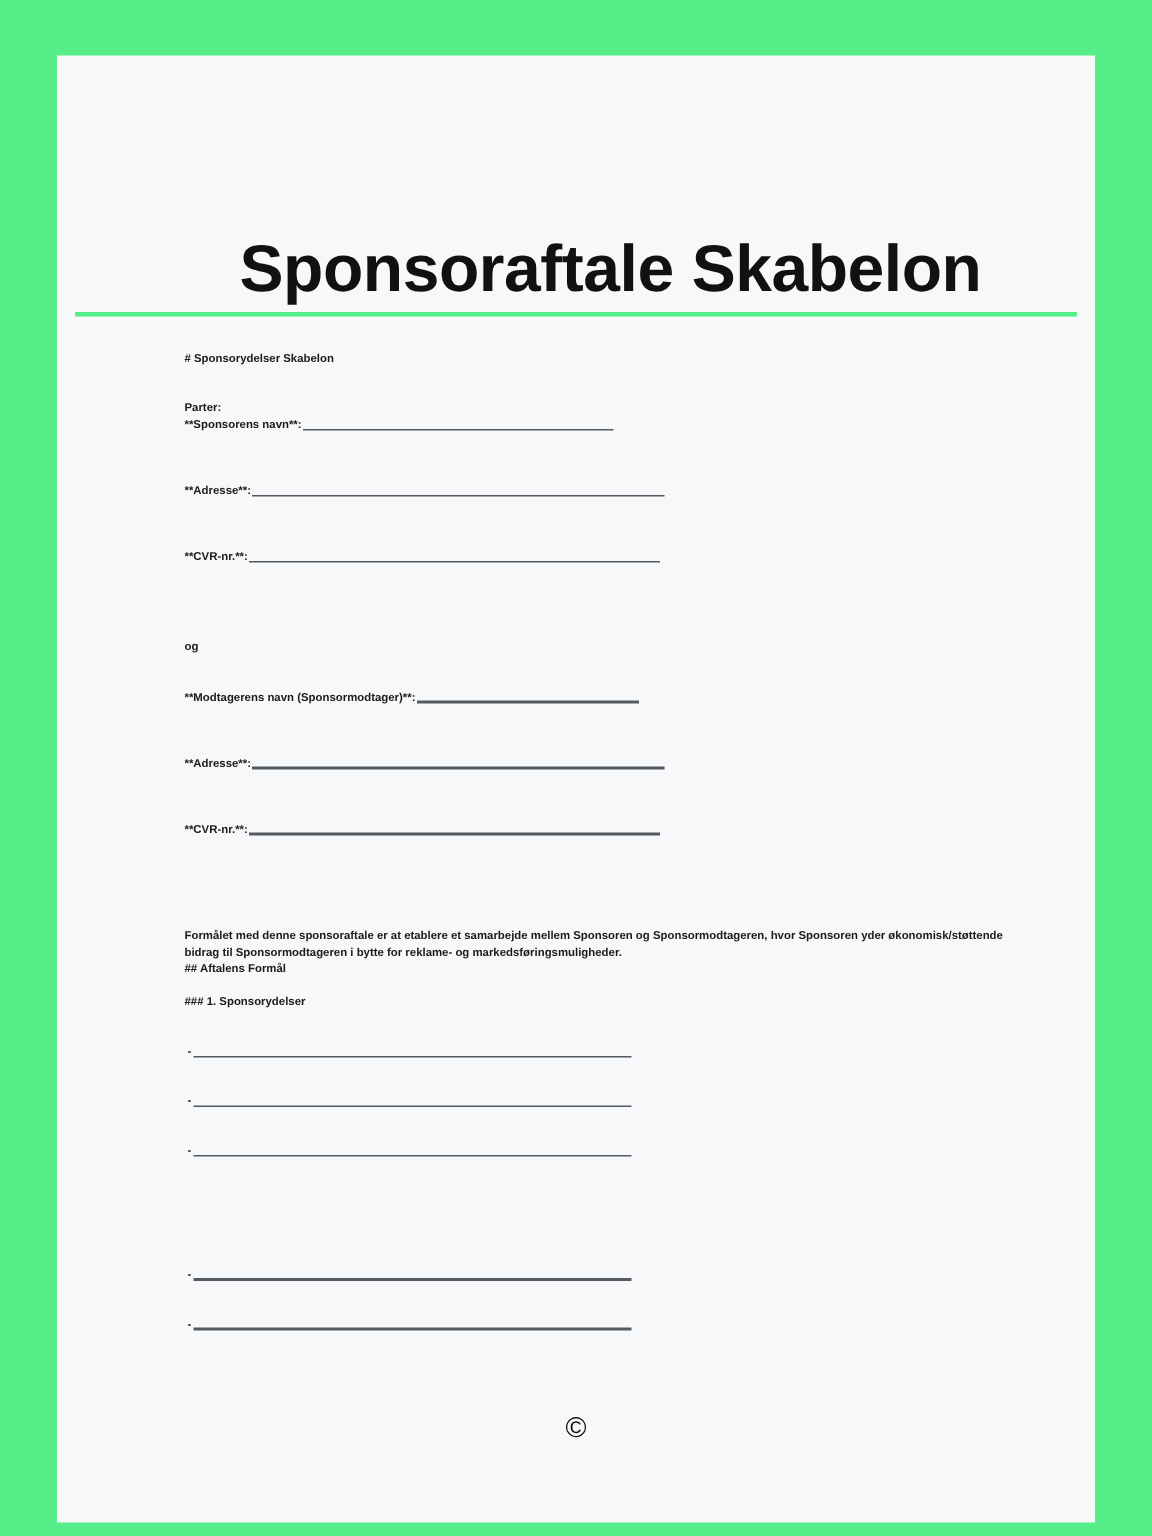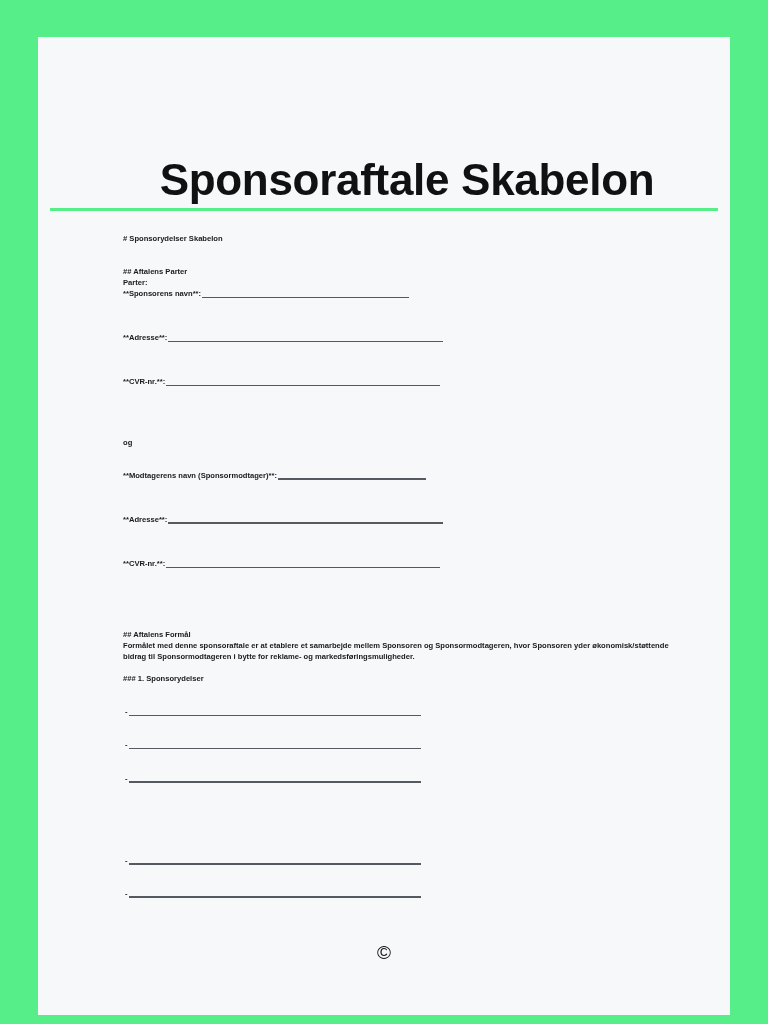--- a/index.html
+++ b/index.html
@@ -99,21 +99,20 @@
 
   <div class="title">Sponsoraftale Skabelon</div>
   <div class="title-rule"></div>
 
   <div class="body">
 
     <div class="blk"># Sponsorydelser Skabelon</div>
 
     <div class="gap-md"></div>
 
-    <div class="blk">## Aftalens Parter</div>
     <div class="blk">Parter:</div>
 
     <div class="line-row">
       <span>**Sponsorens navn**:</span><span class="rule" style="width:207px"></span>
     </div>
 
     <div class="gap-lg"></div>
 
     <div class="line-row">
       <span>**Adresse**:</span><span class="rule" style="width:275px"></span>
@@ -144,22 +143,22 @@
 
     <div class="gap-lg"></div>
 
     <div class="line-row">
       <span>**CVR-nr.**:</span><span class="rule" style="width:274px"></span>
     </div>
 
     <div class="gap-xl"></div>
     <div class="gap-md"></div>
 
+    <div class="blk para">Formålet med denne sponsoraftale er at etablere et samarbejde mellem Sponsoren og Sponsormodtageren, hvor Sponsoren yder økonomisk/støttende bidrag til Sponsormodtageren i bytte for reklame- og markedsføringsmuligheder.</div>
     <div class="blk">## Aftalens Formål</div>
-    <div class="blk para">Formålet med denne sponsoraftale er at etablere et samarbejde mellem Sponsoren og Sponsormodtageren, hvor Sponsoren yder økonomisk/støttende bidrag til Sponsormodtageren i bytte for reklame- og markedsføringsmuligheder.</div>
 
     <div class="gap-sm"></div>
 
     <div class="blk">### 1. Sponsorydelser</div>
 
     <div class="gap-md"></div>
 
     <div class="bullet-row">
       <span>-</span><span class="rule" style="width:292px"></span>
     </div>

